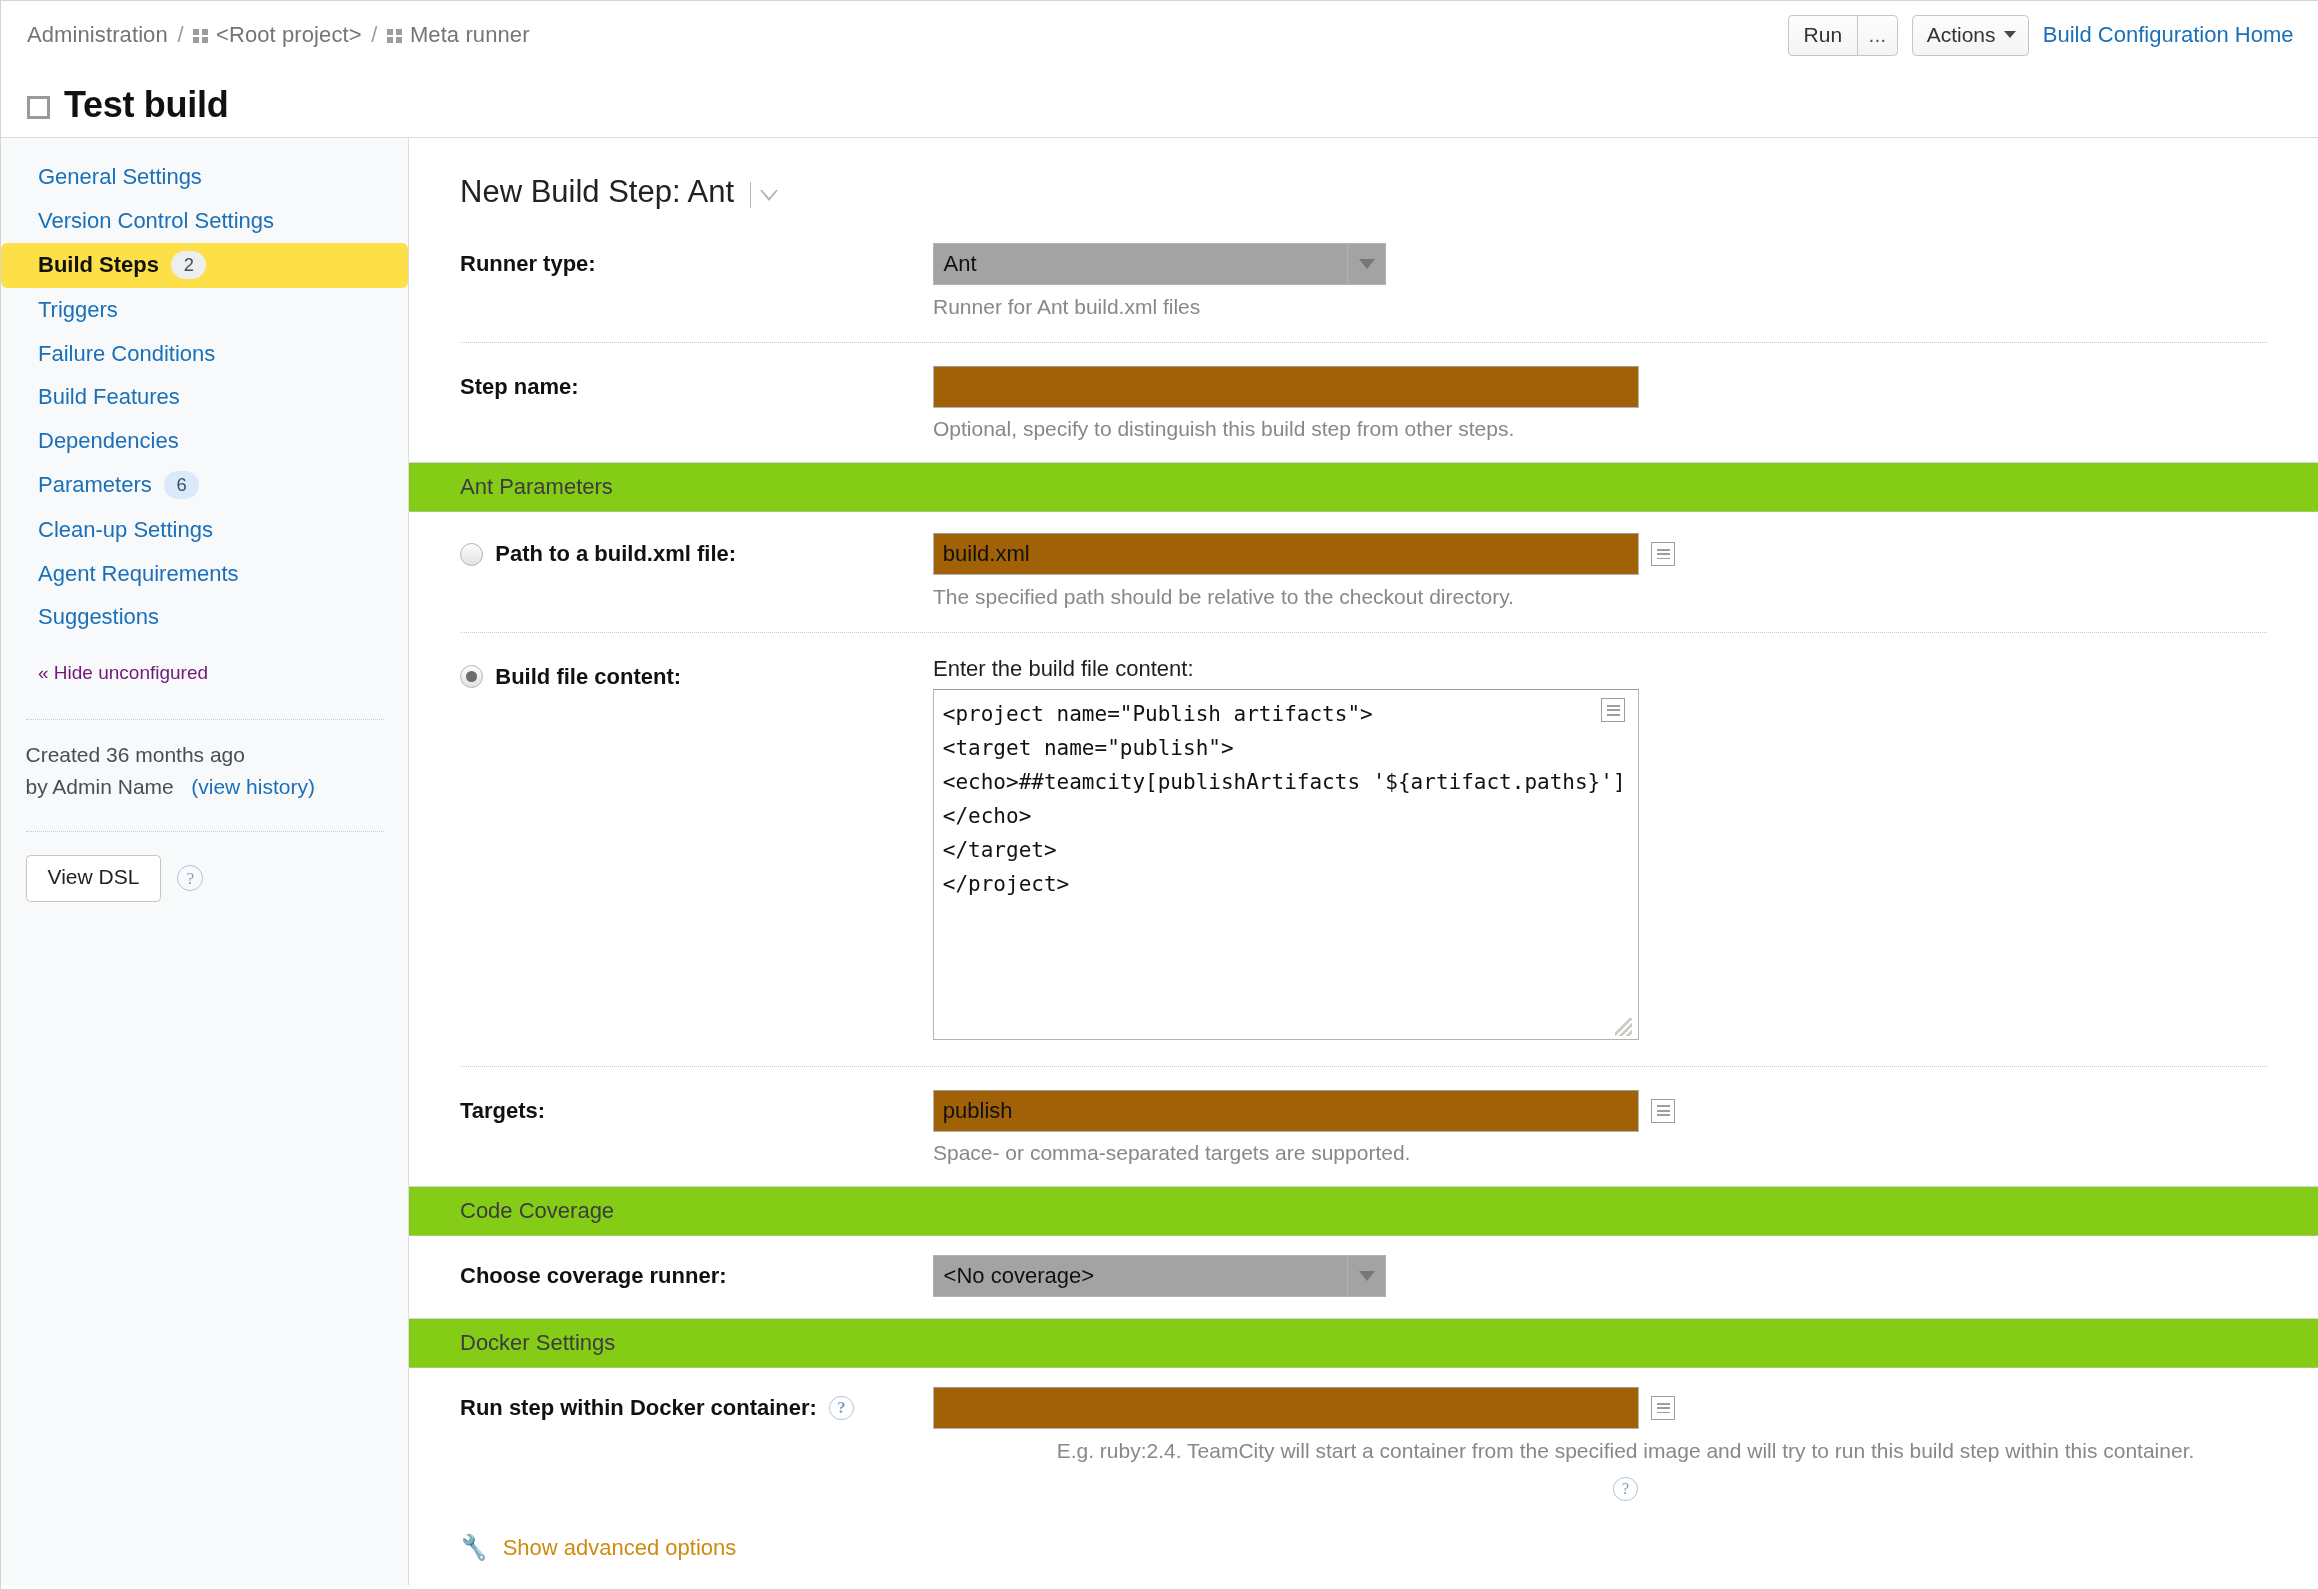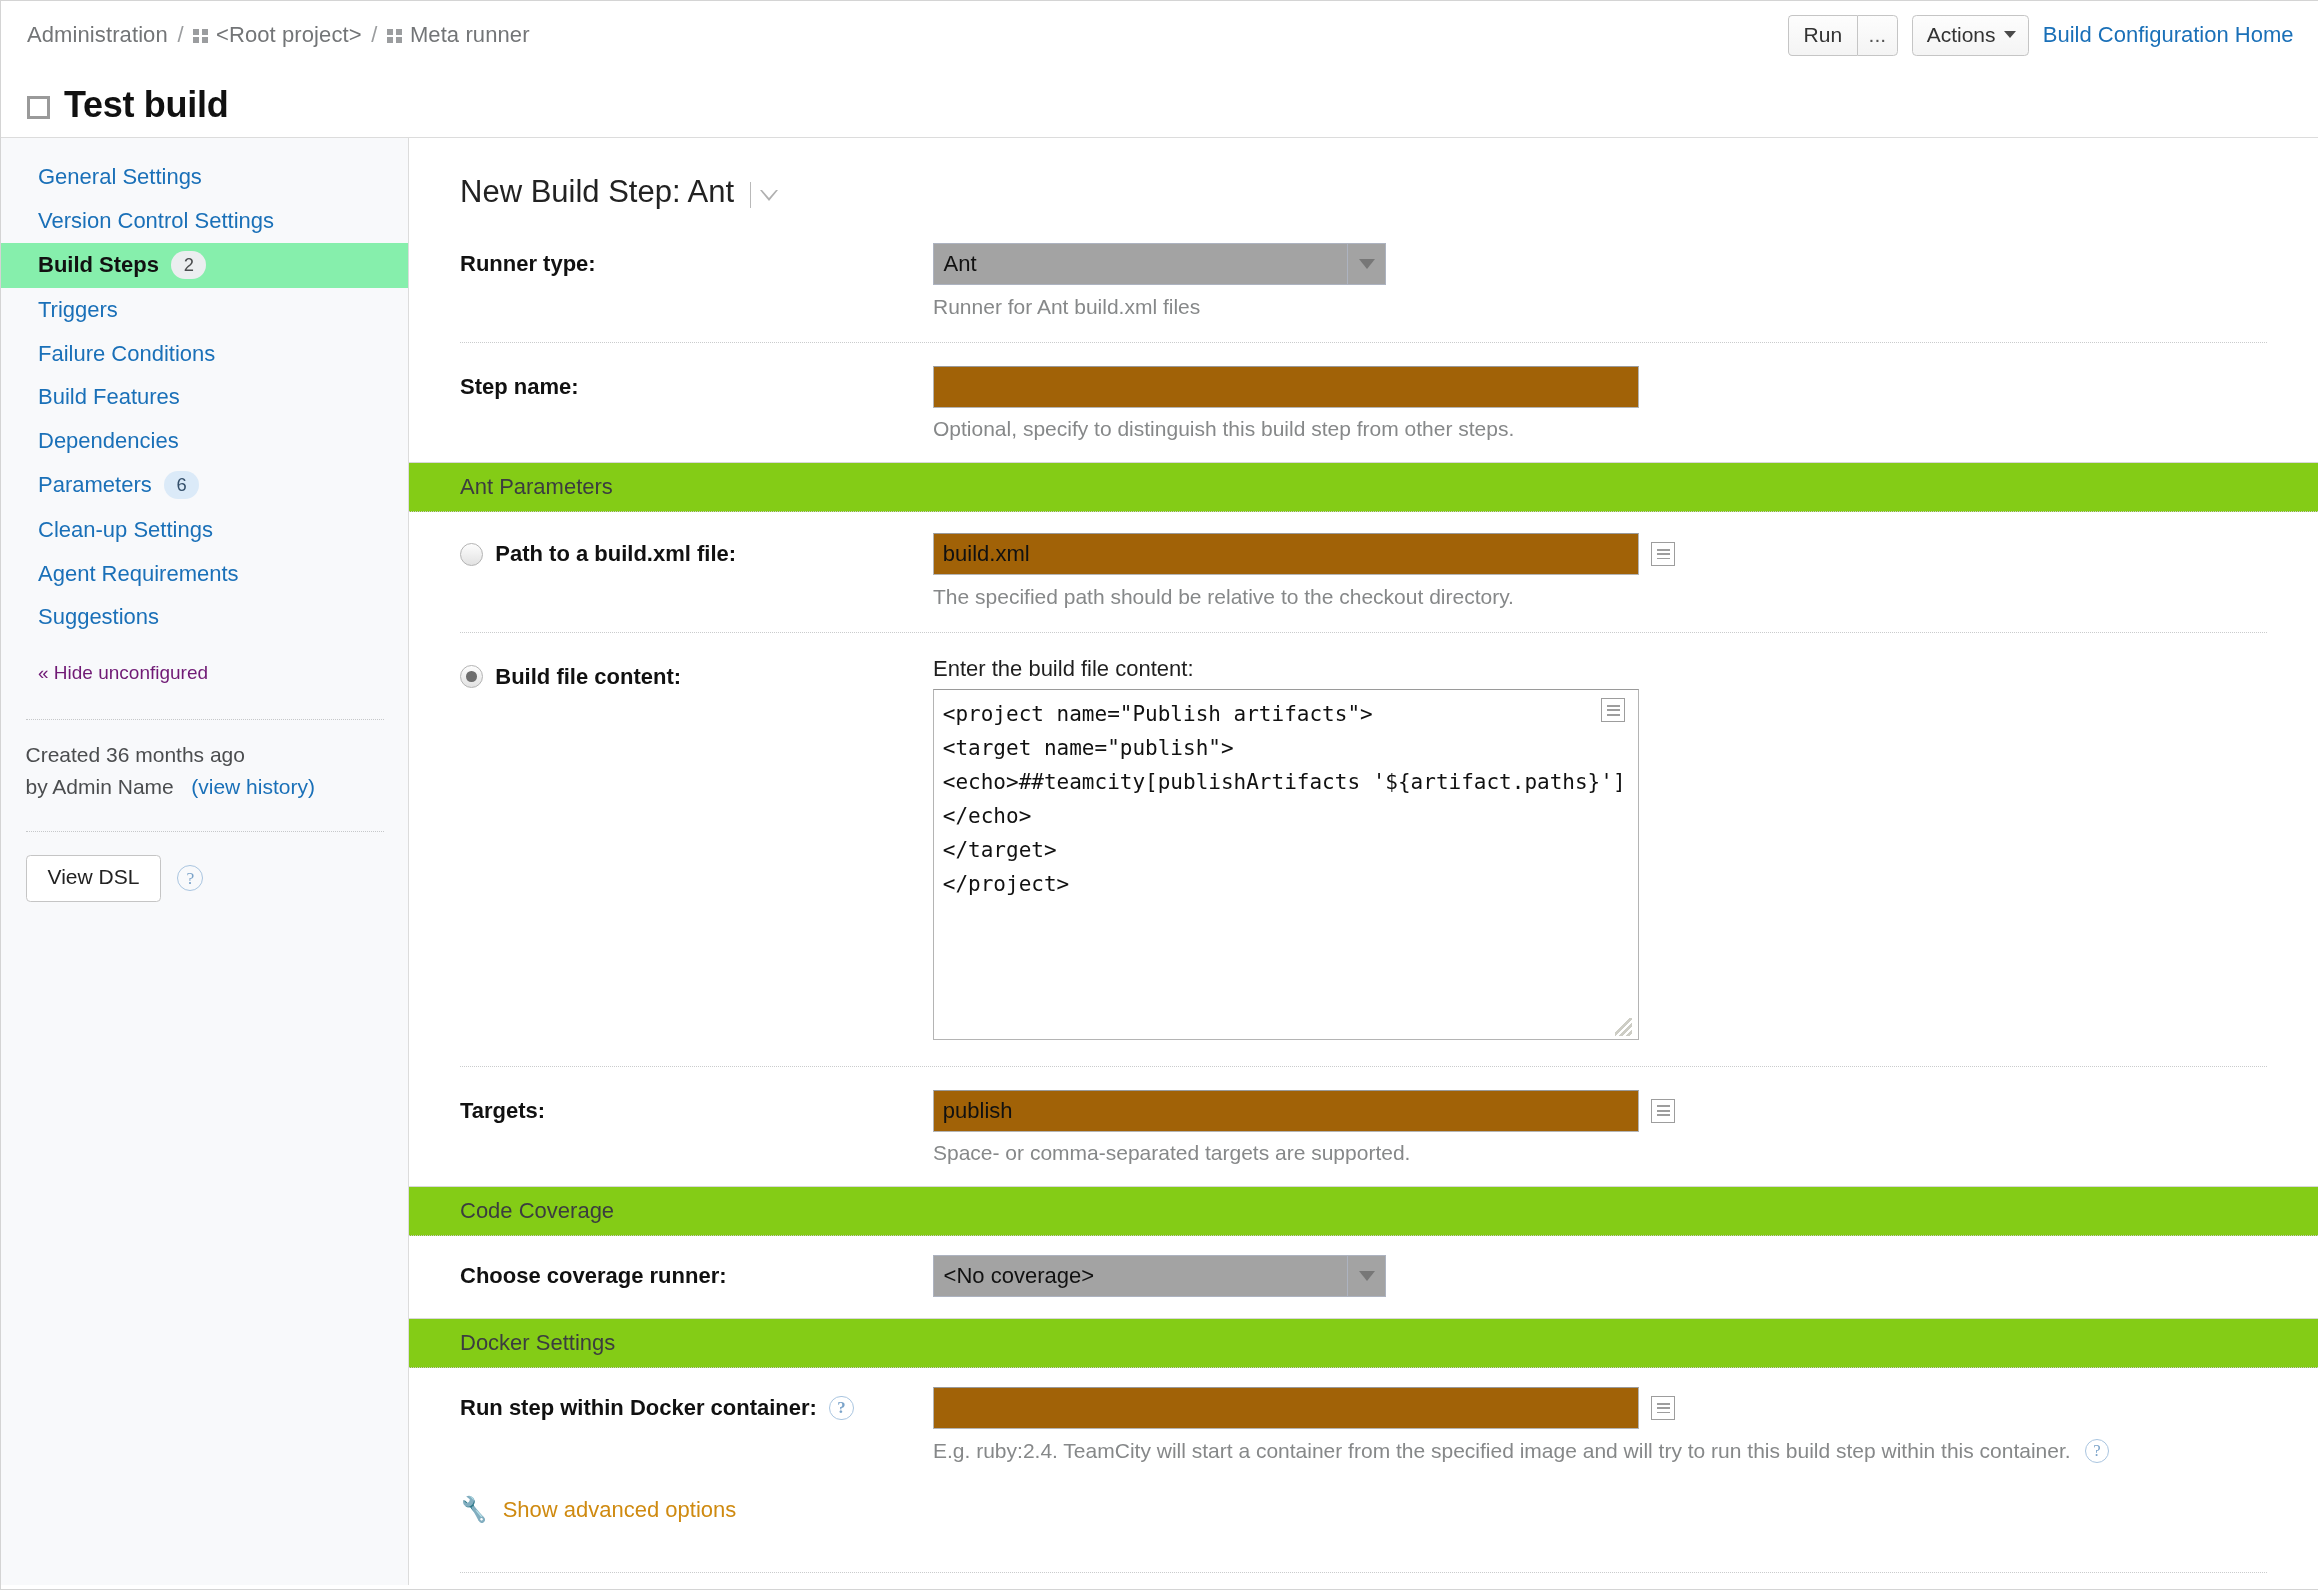--- a/index.html
+++ b/index.html
@@ -124,23 +124,24 @@
   .nav-item {
     padding: 8.8px 0 8.8px 37px;
     font-size: 22px;
     color: #1a70b8;
     cursor: pointer;
     display: flex;
     align-items: center;
     gap: 12.3px;
   }
   .nav-item.active {
-    background: #86efac;
+    background: #fde047;
     color: #111;
     font-weight: bold;
+    border-radius: 6px;
   }
   .badge {
     display: inline-flex;
     align-items: center;
     justify-content: center;
     min-width: 35px;
     height: 28px;
     padding: 0 9.6px;
     border-radius: 14px;
     background: #eceef0;
@@ -331,21 +332,21 @@
     cursor: pointer;
     flex: 0 0 auto;
   }
   .mini-icon i { display:block; width: 13px; height: 1.8px; background: #9d9d9d; }
 
   .hint {
     font-size: 21px;
     color: #868889;
     padding-top: 9.6px;
   }
-  .hint-inline { display: flex; align-items: center; gap: 14px; }
+  .hint-inline { display: flex; align-items: center; gap: 14px; flex-direction: column; }
 
   .section-head {
     margin-top: 21px;
     background: #84cc16;
     border-top: 0.9px solid #d8d8d8;
     border-bottom: 0.9px dotted #c8c8c8;
     padding: 10.5px 0 11.4px 51px;
     font-size: 22px;
     color: #3b3d3f;
   }

